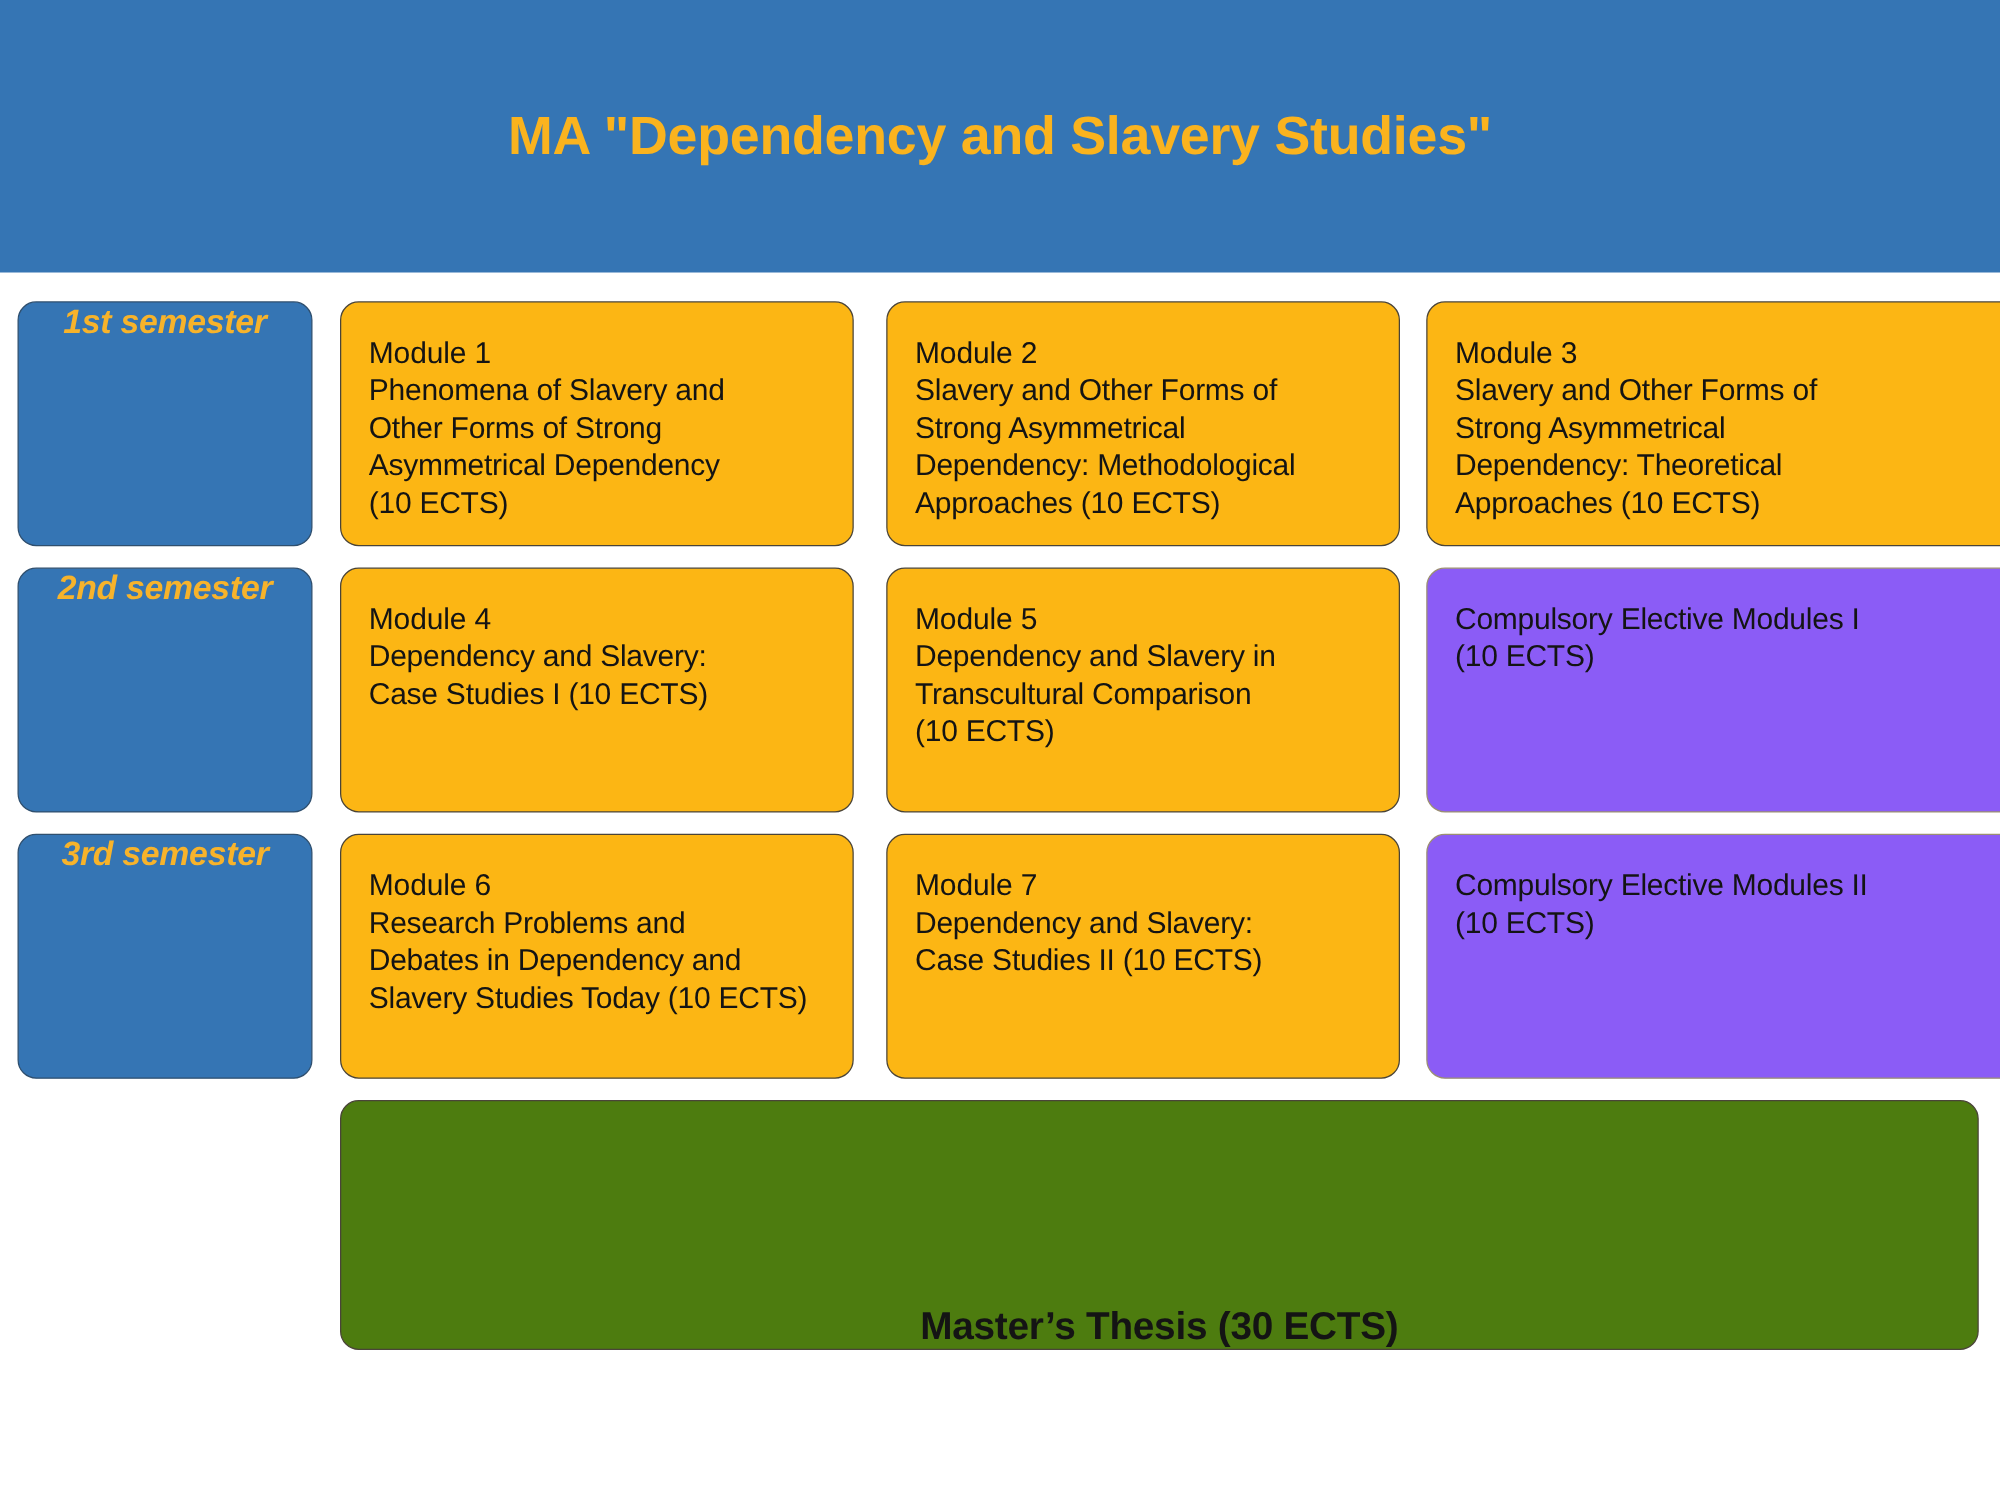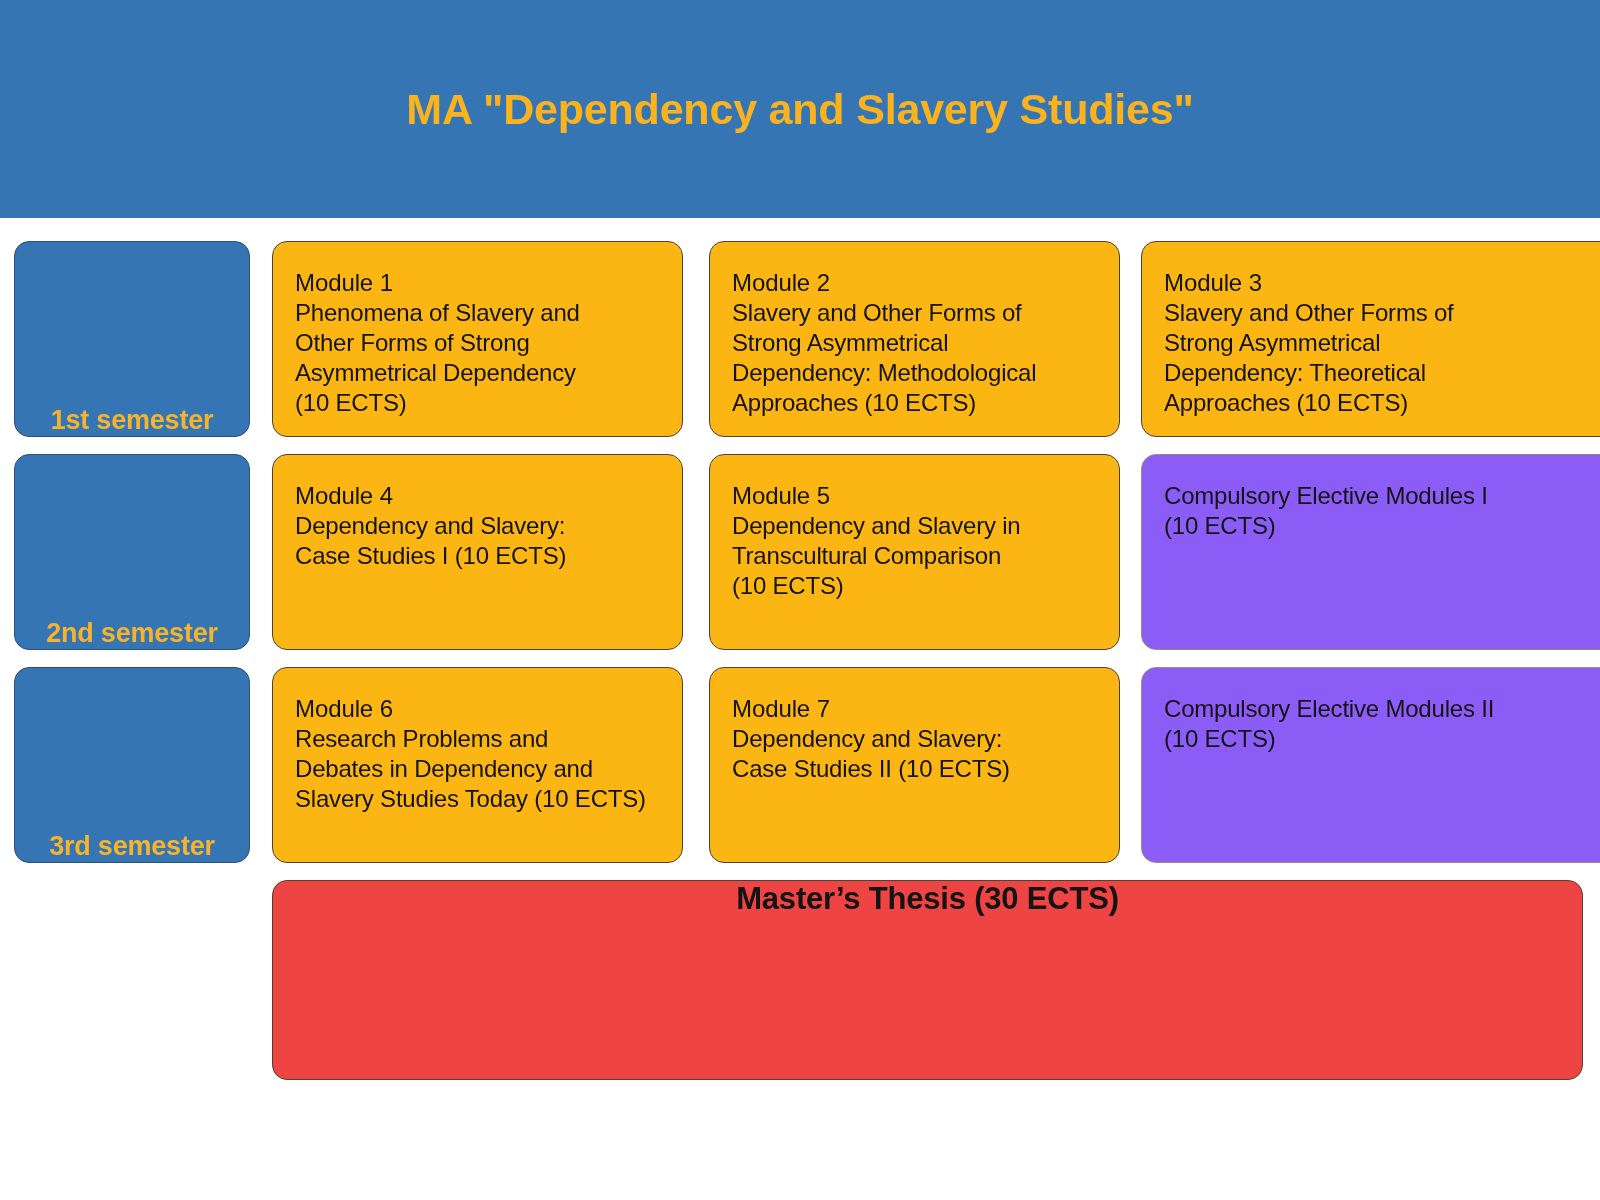--- a/index.html
+++ b/index.html
@@ -75,22 +75,23 @@
     height: 100%;
     border-radius: 15px;
     border: 1.5px solid #4a4438;
     position: relative;
   }
 
   .semester-card {
     background: #3575b4;
     border: 1.5px solid #2f4f6e;
     display: flex;
-    align-items: flex-end;
+    align-items: flex-start;
     justify-content: center;
+    font-style: italic;
   }
 
   .semester-label {
     color: #f7b32b;
     font-weight: bold;
     font-size: 27px;
     letter-spacing: -0.2px;
     white-space: nowrap;
   }
 
@@ -100,24 +101,24 @@
     padding: 26px 22px 0 22px;
   }
 
   .elective-card {
     background: #8b5cf6;
     border: 1.5px solid #9b8f72;
     padding: 26px 22px 0 22px;
   }
 
   .thesis-card {
-    background: #ef4444;
+    background: #4d7c0f;
     border: 1.5px solid #4a4438;
     display: flex;
-    align-items: flex-start;
+    align-items: flex-end;
     justify-content: center;
   }
 
   .module-heading {
     font-weight: normal;
     font-size: 24px;
     line-height: 30px;
     color: #141414;
     letter-spacing: -0.1px;
   }

